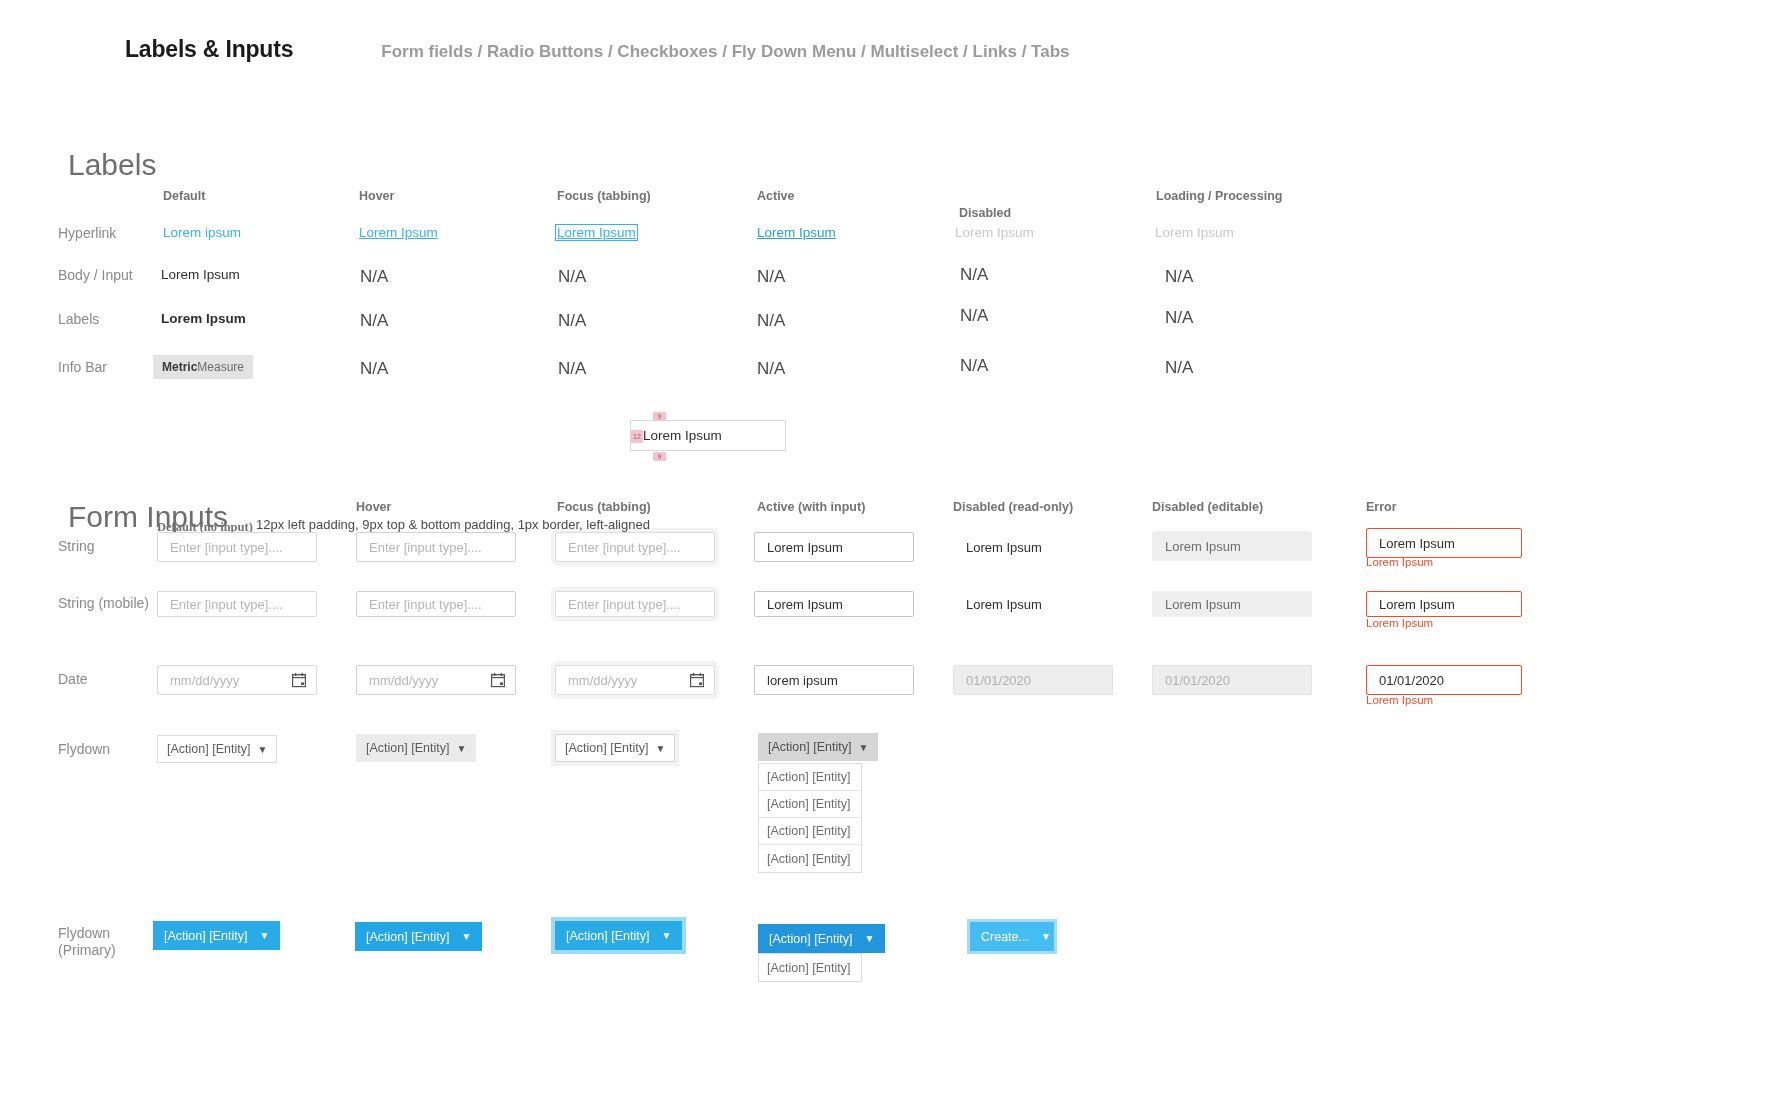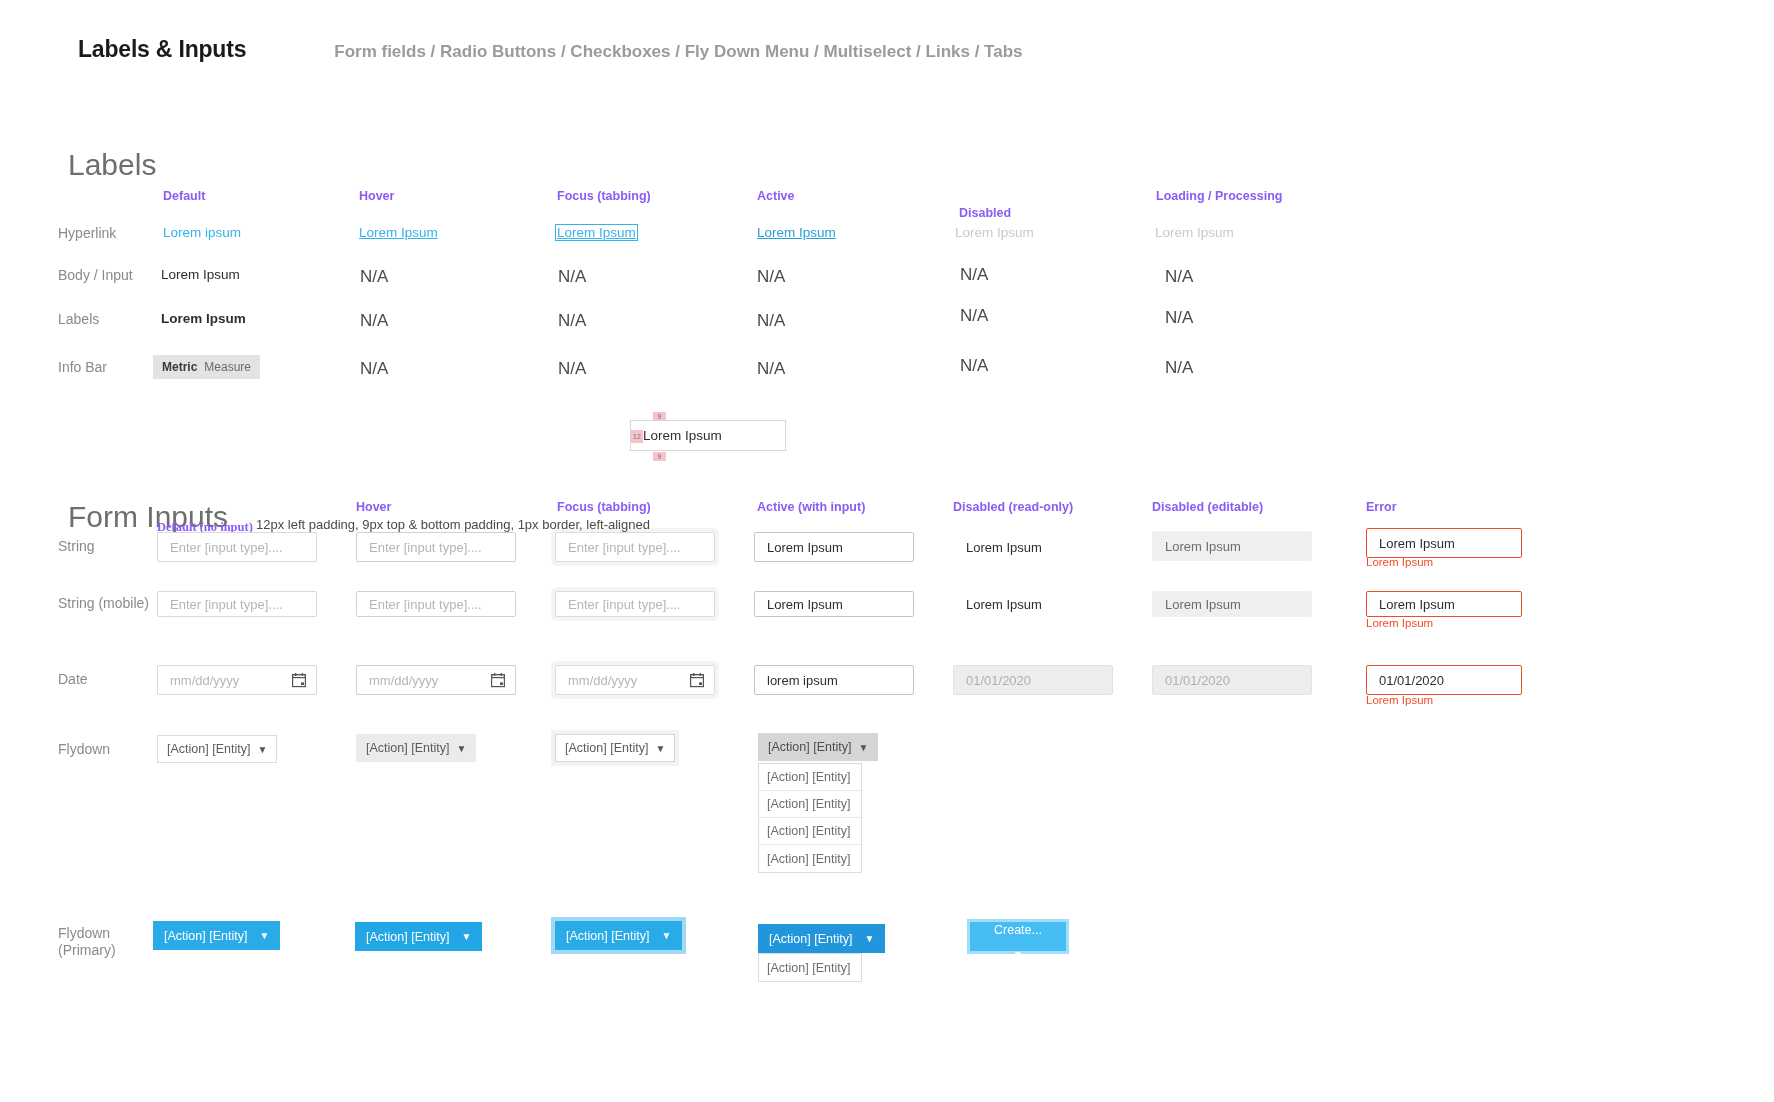--- a/index.html
+++ b/index.html
@@ -12,20 +12,21 @@
   body { width: 1774px; height: 1102px; position: relative; overflow: hidden; }
 
   
   .page-header {
     position: absolute; left: 78px; top: 36px;
     display: flex; align-items: baseline;
   }
   .page-title {
     font-size: 23px; font-weight: bold; color: #1a1a1a;
     letter-spacing: -0.2px;
+    margin-left: 47px;
   }
   .breadcrumb {
     margin-left: 88px;
     font-size: 17px; color: #9b9b9b; font-weight: bold;
     white-space: nowrap;
   }
 
   
   .section-title {
     position: absolute;
@@ -34,21 +35,21 @@
   }
   #sec-labels { left: 68px; top: 148px; }
   #sec-forms  { left: 68px; top: 500px; }
 
   .section-note {
     position: absolute; left: 256px; top: 517px;
     font-size: 13px; color: #4a4a4a;
   }
   .col-head {
     position: absolute;
-    font-size: 12.5px; font-weight: bold; color: #8b5cf6;
+    font-size: 12.5px; font-weight: bold; color: #737373;
     white-space: nowrap;
   }
   .row-label {
     position: absolute;
     font-size: 14px; color: #8a8a8a; white-space: nowrap;
     line-height: 1.22;
   }
   .cell {
     position: absolute;
     font-size: 13.5px; color: #444444; white-space: nowrap;
@@ -64,21 +65,21 @@
   .link.loading { color: #c9c9c9; text-decoration: none; }
 
   .body-text { font-size: 13.5px; color: #2e2e2e; }
   .label-text { font-size: 13.5px; color: #2e2e2e; font-weight: bold; }
 
   
   .info-bar {
     position: absolute;
     background: #e3e3e3;
     padding: 5px 9px;
-    display: inline-flex; align-items: baseline; gap: 7px;
+    display: inline-flex; align-items: baseline; 
     font-size: 12px;
   }
   .info-bar .metric { font-weight: bold; color: #3a3a3a; }
   .info-bar .measure { color: #6a6a6a; }
 
   
   .pad-demo {
     position: absolute; left: 630px; top: 420px;
     width: 156px; height: 31px;
     border: 1px solid #d8d8d8; background: #fff;
@@ -156,21 +157,21 @@
     background: #29abe8; border: 1px solid #29abe8;
     white-space: nowrap; gap: 12px;
   }
   .flyp .caret { font-size: 10px; }
   .flyp.hover { background: #23a6e6; border-color: #23a6e6; }
   .flyp.focus { box-shadow: 0 0 0 4px rgba(41,171,232,0.45); }
   .flyp.active { background: #2196dd; border-color: #2196dd; }
   .flyp.create {
     background: #45bdf3; border-color: #45bdf3;
     box-shadow: 0 0 0 3px rgba(69,189,243,0.5);
-    justify-content: space-between; width: 96px; flex-direction: column;
+    justify-content: space-between; width: 84px;
   }
 </style>
 </head>
 <body>
 
 <div class="page-header">
   <div class="page-title">Labels &amp; Inputs</div>
   <div class="breadcrumb">Form fields / Radio Buttons / Checkboxes / Fly Down Menu / Multiselect / Links / Tabs</div>
 </div>
 

